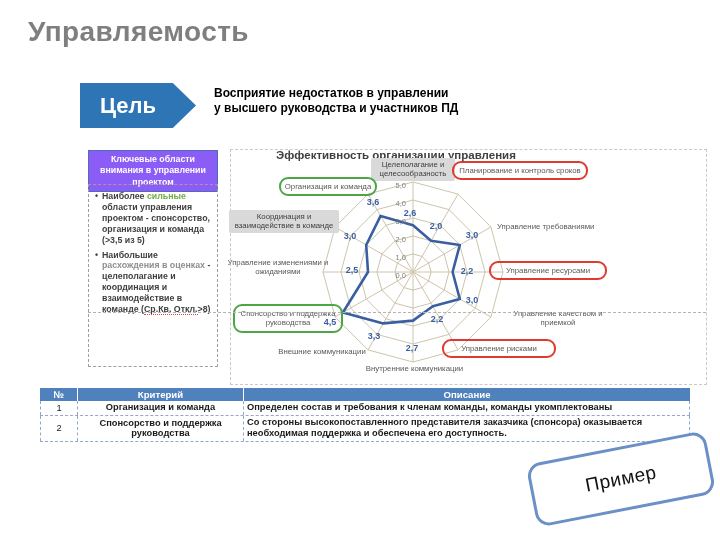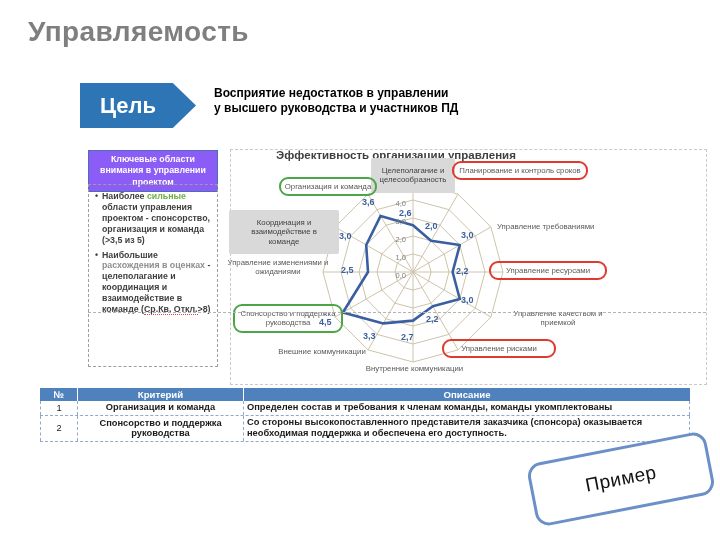--- a/index.html
+++ b/index.html
@@ -22,23 +22,23 @@
   .sb-list li::before{content:"\2022";position:absolute;left:0;top:0}
   .green{color:#70AD47}
   .red{color:#E8392F}
   .muted{color:#8f8f8f}
   .u-dot{border-bottom:1px dotted #d05050}
   
   .chart-frame{position:absolute;left:230px;top:149px;width:477px;height:236px;border:1px dashed #c9c9c9}
   .chart-title{position:absolute;left:240px;top:149px;width:312px;text-align:center;font-size:11.5px;font-weight:700;color:#404040}
   #radar-svg{position:absolute;left:230px;top:148px;width:480px;height:240px}
   .tick{position:absolute;left:384px;width:22px;text-align:right;font-size:7.5px;color:#7f7f7f}
-  .val{position:absolute;width:22px;text-align:left;font-size:9px;font-weight:700;color:#3A5FA0}
+  .val{position:absolute;width:22px;text-align:center;font-size:9px;font-weight:700;color:#3A5FA0}
   .ax{position:absolute;font-size:7.8px;color:#595959;text-align:center;line-height:1.2}
-  .ax.gray-box{background:#D9D9D9;color:#404040;border-radius:2px;padding:8px}
+  .ax.gray-box{background:#D9D9D9;color:#404040;border-radius:2px;padding:2px}
   .ax.red-box{border:2.5px solid #E0392E;border-radius:9px;padding:3px 2px}
   .ax.green-box{border:2.5px solid #4CA647;border-radius:9px;padding:3px 2px}
   .nowrap{white-space:nowrap}
   .guide-line{position:absolute;left:88px;top:312px;width:618px;border-top:1px dashed #b3b3b3;pointer-events:none}
   
   .crit-table{position:absolute;left:40px;top:388px;width:650px;font-size:9.3px;color:#1a1a1a}
   .t-head{display:grid;grid-template-columns:38px 166px 1fr;background:#4F81BD;color:#fff;font-weight:700;text-align:center}
   .t-head > div{padding:1px 2px;border-right:1px solid #fff;font-size:9.6px}
   .t-head > div:last-child{border-right:none}
   .t-row{display:grid;grid-template-columns:38px 166px 1fr;border-bottom:1px dashed #8FA8CC}
@@ -117,21 +117,21 @@
   <div class="ax" style="left:226px;top:258px;width:104px">Управление изменениями и ожиданиями</div>
   <div class="ax gray-box" style="left:229px;top:210px;width:110px">Координация и взаимодействие в команде</div>
   <div class="ax green-box nowrap" style="left:279px;top:177px;width:98px">Организация и команда</div>
 
   <div class="val" style="left:399px;top:208px">2,6</div>
   <div class="val" style="left:425px;top:221px">2,0</div>
   <div class="val" style="left:461px;top:230px">3,0</div>
   <div class="val" style="left:456px;top:266px">2,2</div>
   <div class="val" style="left:461px;top:295px">3,0</div>
   <div class="val" style="left:426px;top:314px">2,2</div>
-  <div class="val" style="left:401px;top:332px">2,7</div>
+  <div class="val" style="left:401px;top:343px">2,7</div>
   <div class="val" style="left:363px;top:331px">3,3</div>
   <div class="val" style="left:319px;top:317px">4,5</div>
   <div class="val" style="left:341px;top:265px">2,5</div>
   <div class="val" style="left:339px;top:231px">3,0</div>
   <div class="val" style="left:362px;top:197px">3,6</div>
 
   <div class="guide-line"></div>
 
   <div class="crit-table">
     <div class="t-head">

